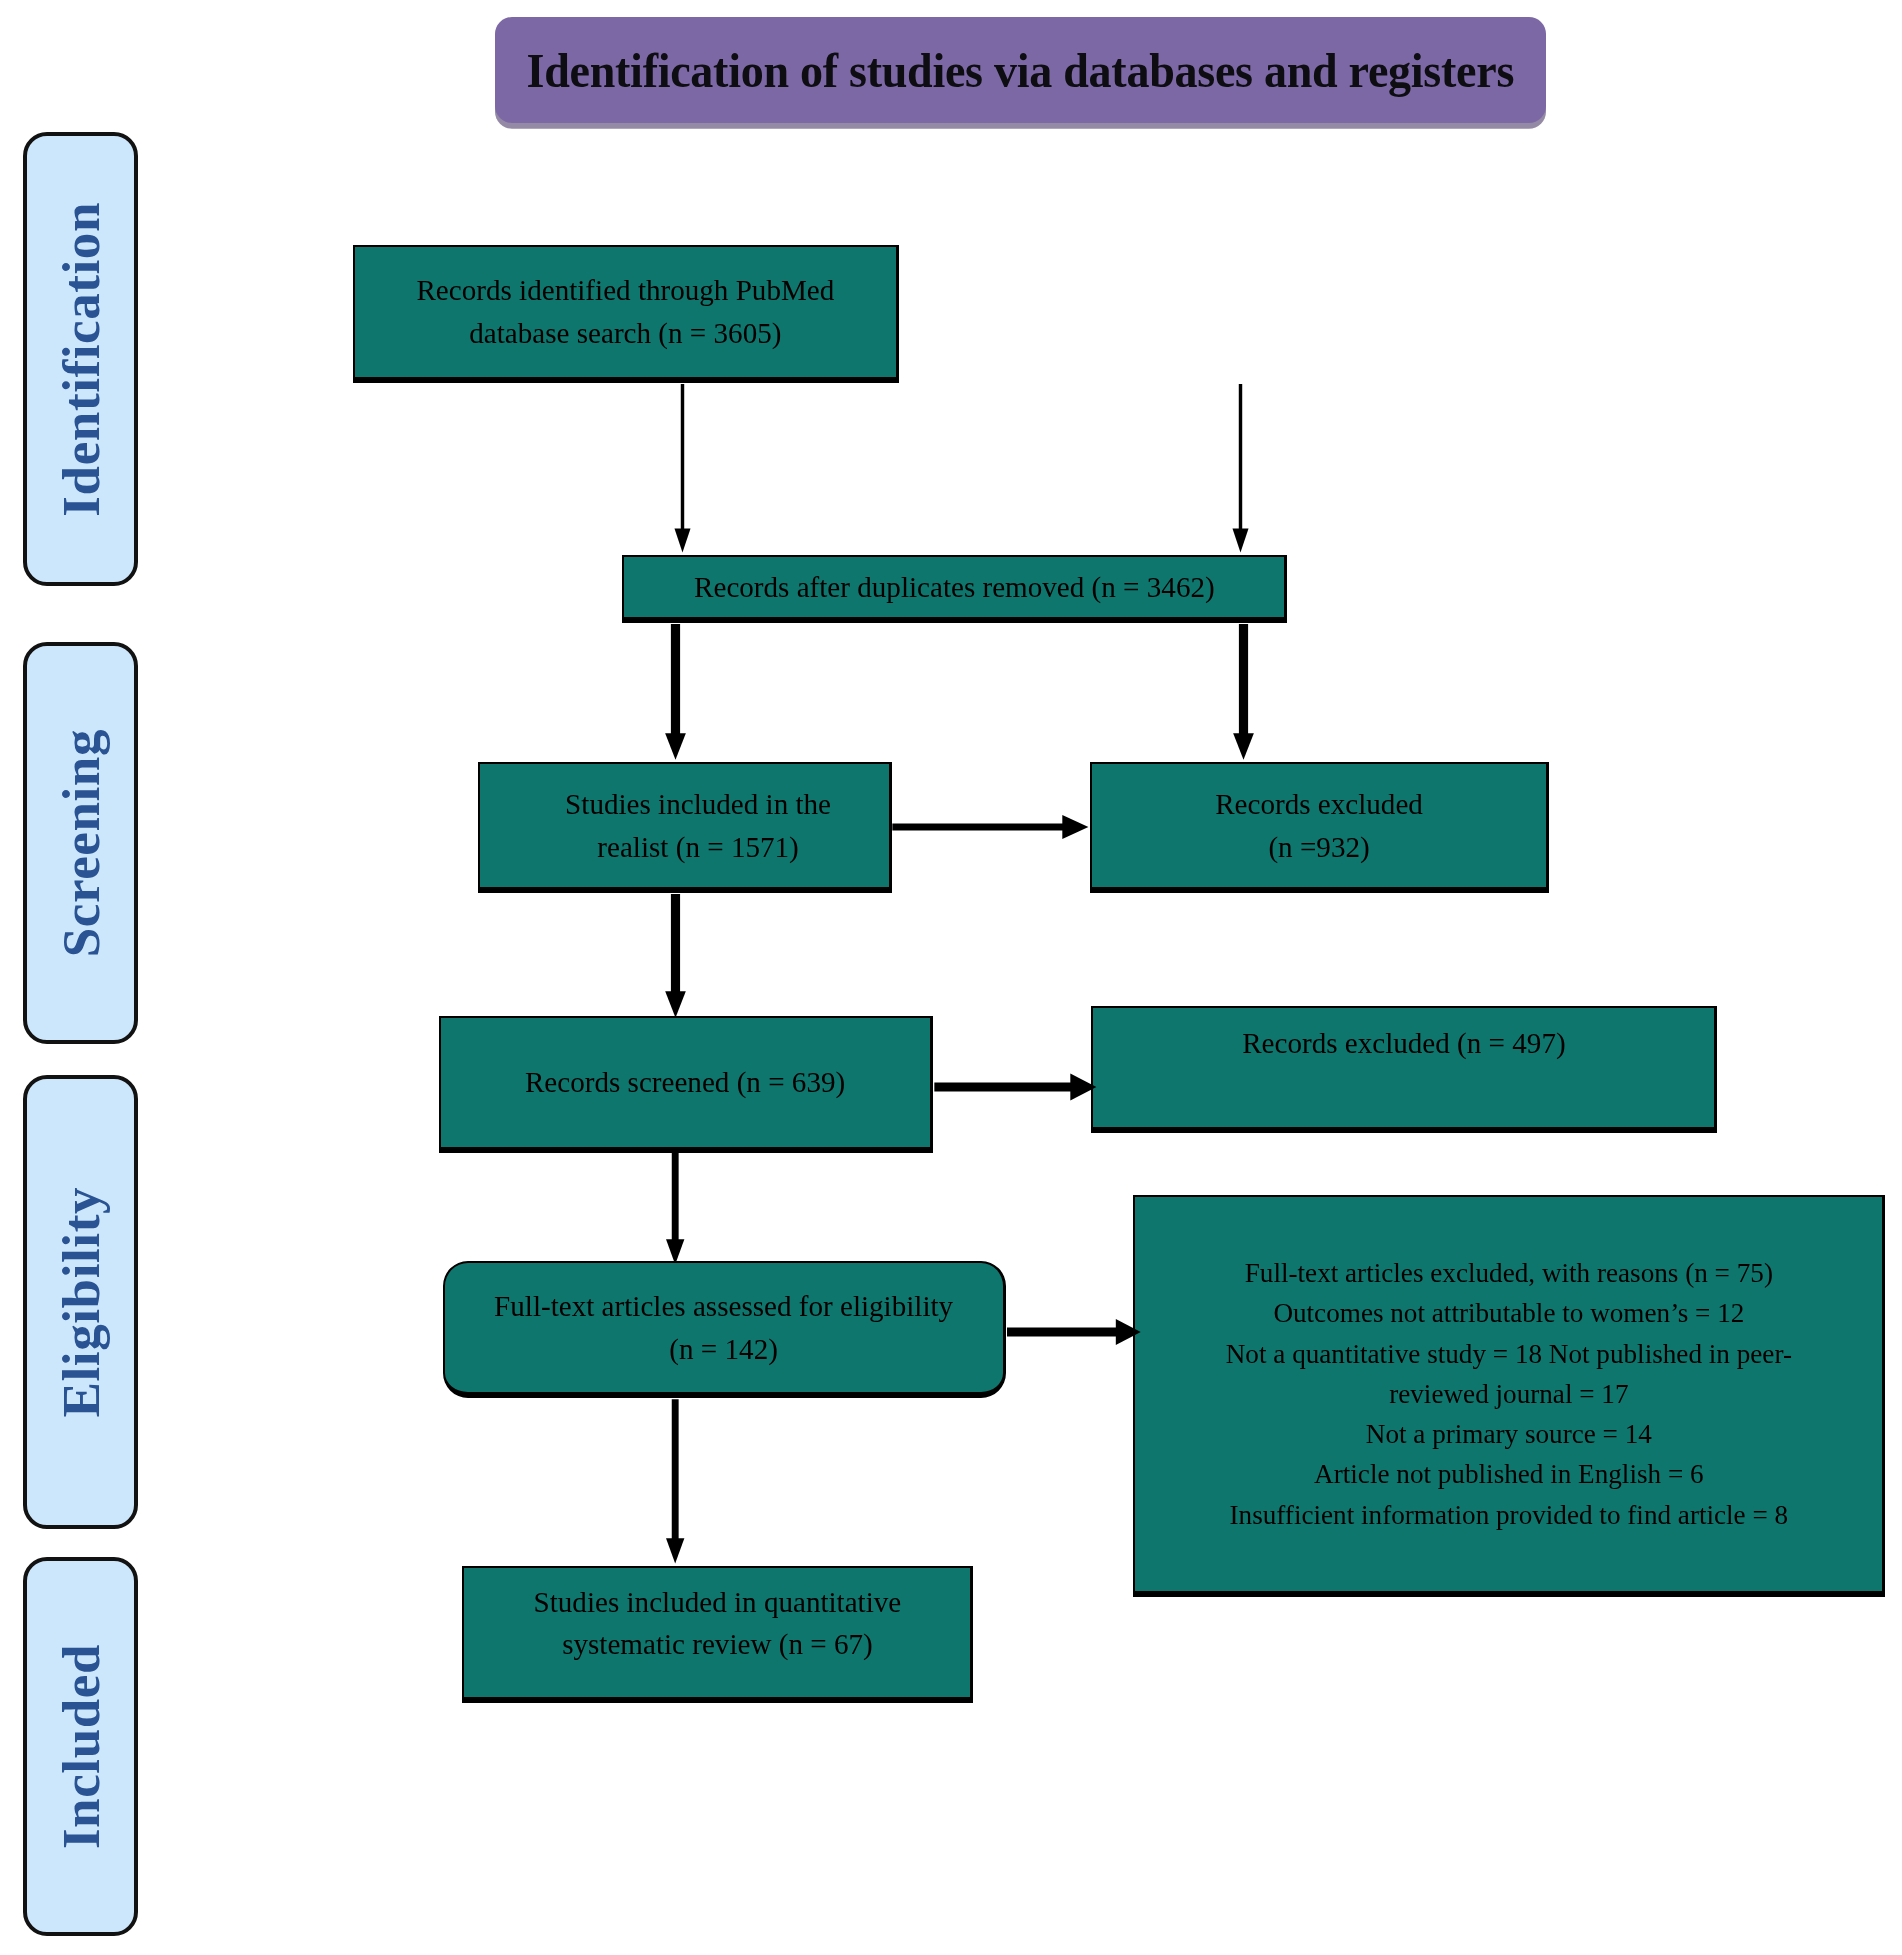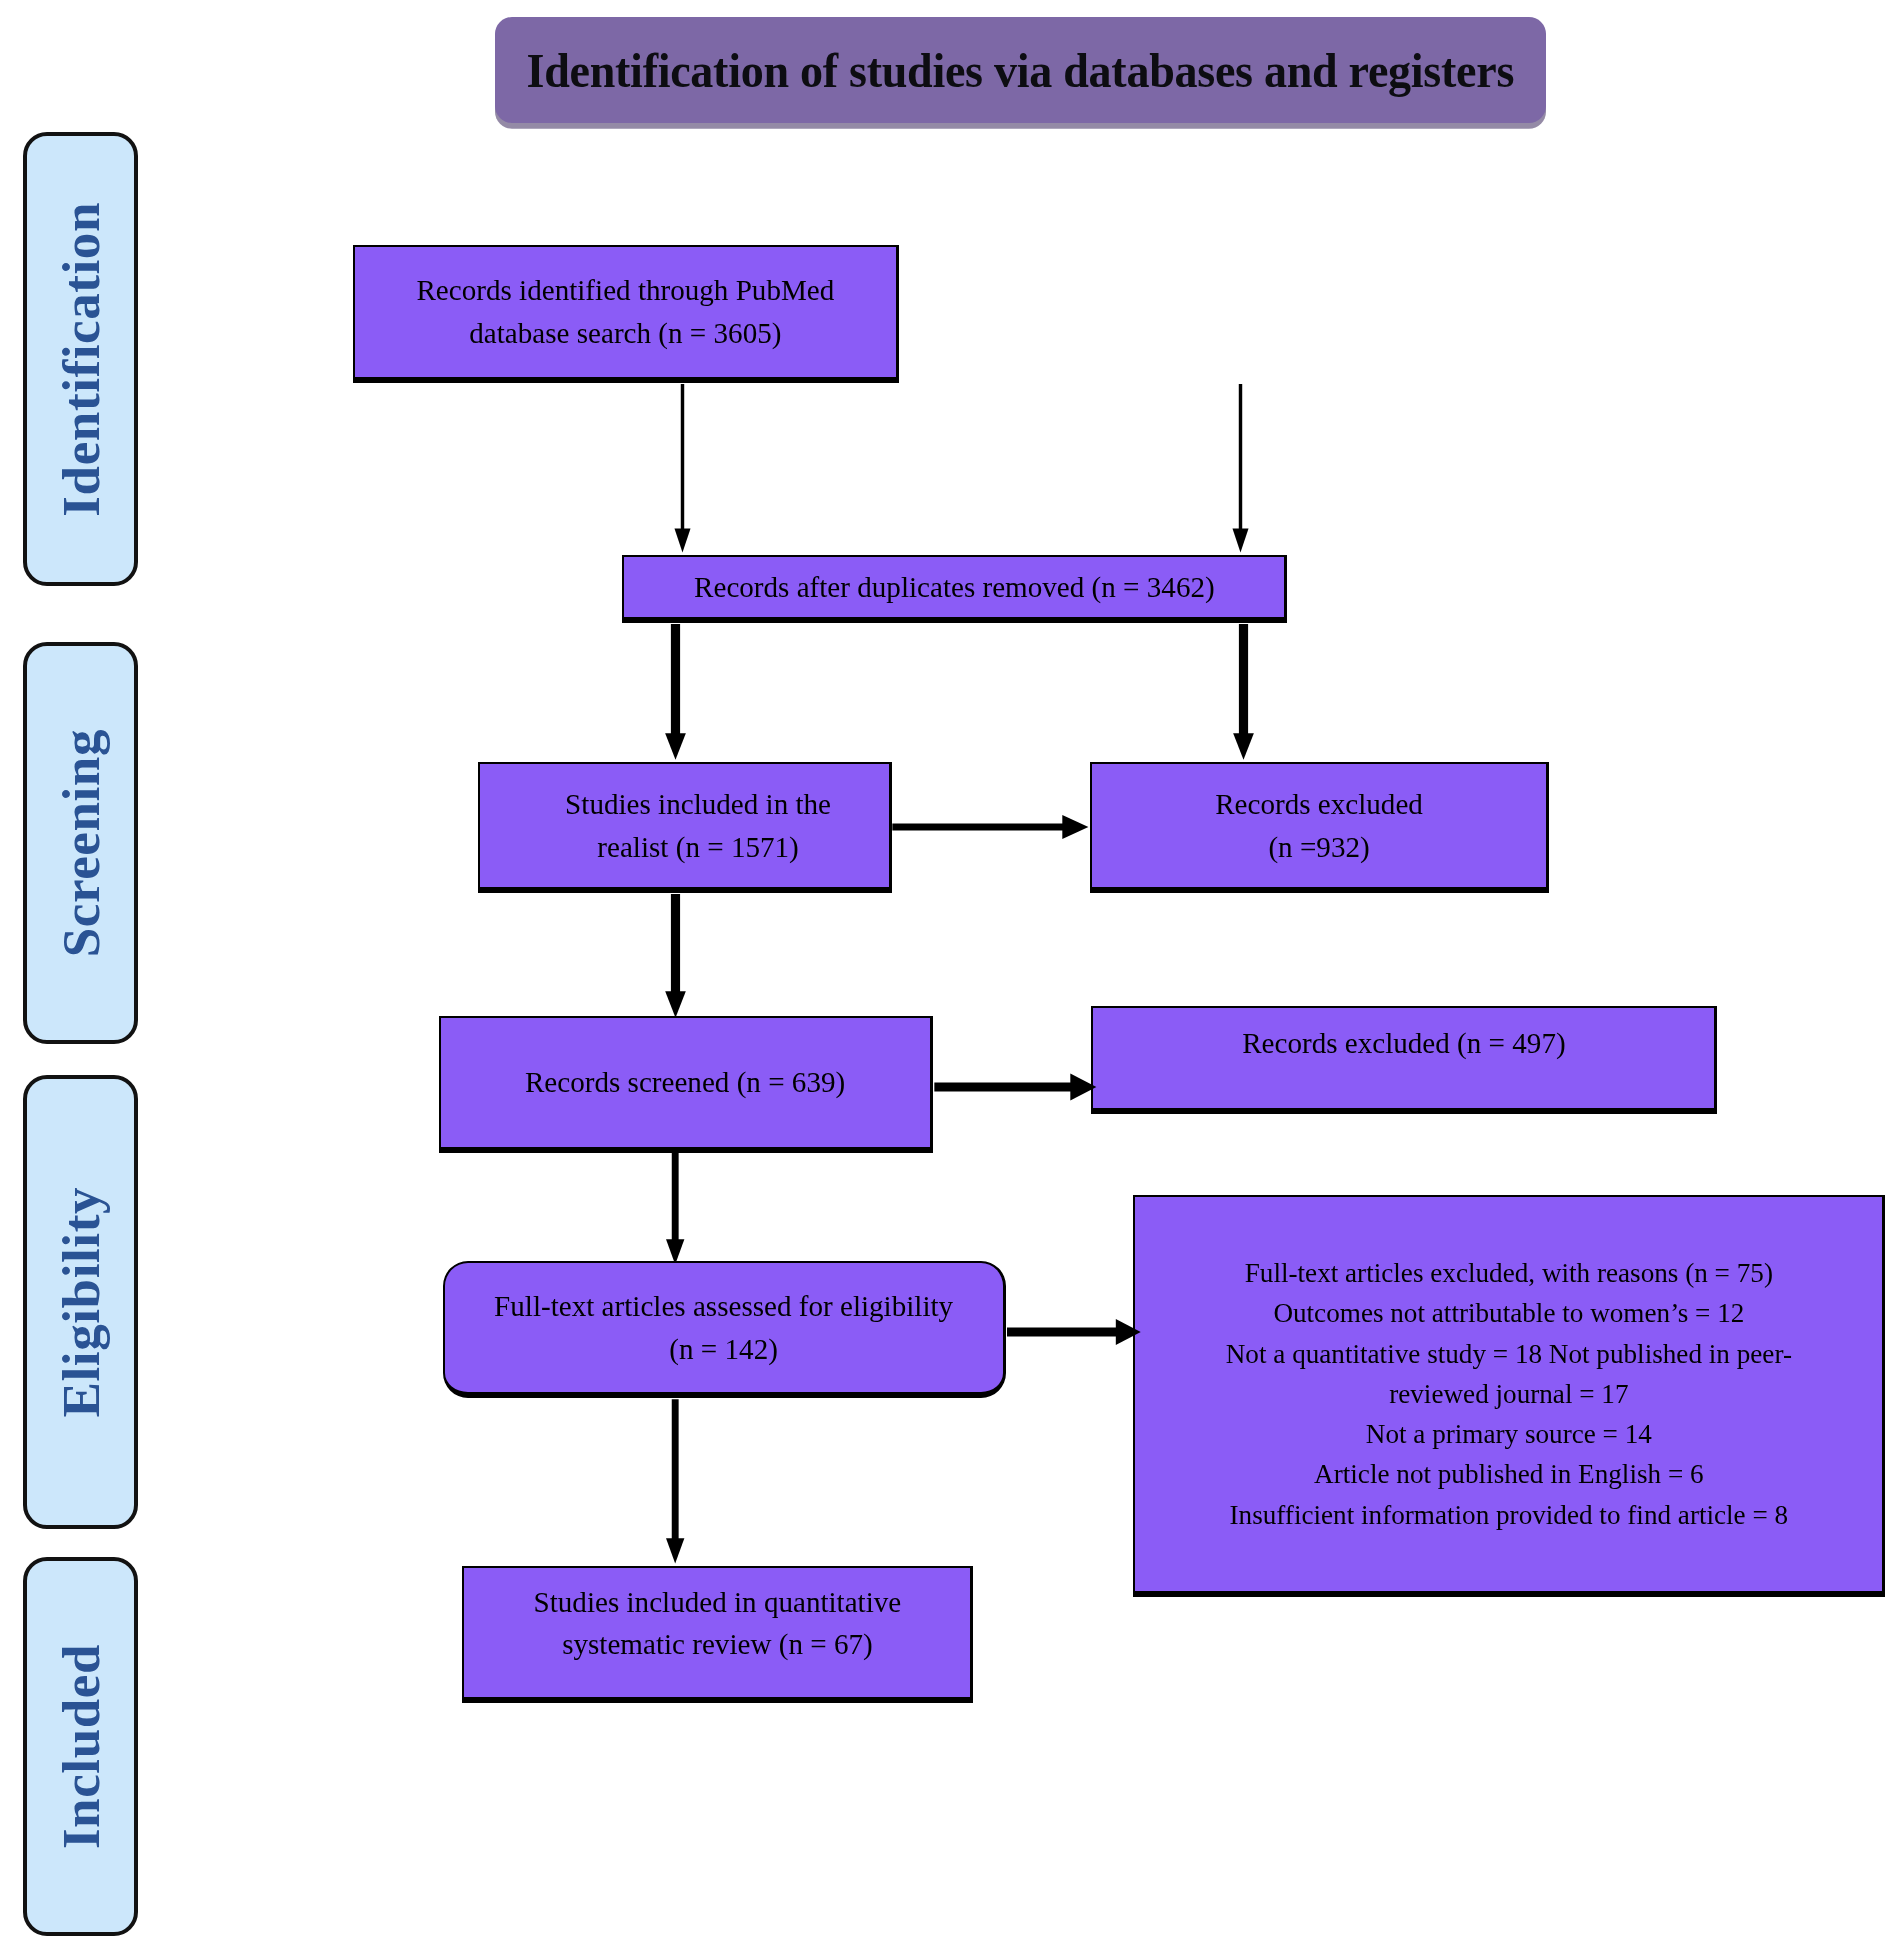--- a/index.html
+++ b/index.html
@@ -56,21 +56,21 @@
     font-weight: bold;
     white-space: nowrap;
     writing-mode: vertical-rl;
     transform: rotate(180deg);
     letter-spacing: 0.6px;
   }
 
   
   .box {
     position: absolute;
-    background: #8b5cf6;
+    background: #0f766e;
     border: 2.3px solid #000000;
     border-bottom-width: 6.3px;
     border-right-width: 3.4px;
     box-sizing: border-box;
     display: flex;
     align-items: center;
     justify-content: center;
     padding: 5.7px 12.6px;
   }
   .box-text {
@@ -188,21 +188,21 @@
       <polygon points="25,216 7,170 43,170" fill="#000"></polygon>
     </svg>
   </div>
 
   <div class="box" style="left:439px; top:1016px; width:494px; height:137px;">
     <div class="box-text">
       <div>Records screened (n = 639)</div>
     </div>
   </div>
 
-  <div class="box" style="left:1091px; top:1006px; width:626px; height:108px;">
+  <div class="box" style="left:1091px; top:1006px; width:626px; height:127px;">
     <div class="box-text" style="align-self:flex-start; width:100%; margin-top:8px;">
       <div>Records excluded (n = 497)</div>
     </div>
   </div>
 
   <div class="arrow" style="left:933px; top:1070px; width:167px; height:34px;">
     <svg width="167" height="34" viewBox="0 0 290 60">
       <line x1="0" y1="30" x2="248" y2="30" stroke="#000" stroke-width="16"></line>
       <polygon points="286,30 240,6 240,54" fill="#000"></polygon>
     </svg>

